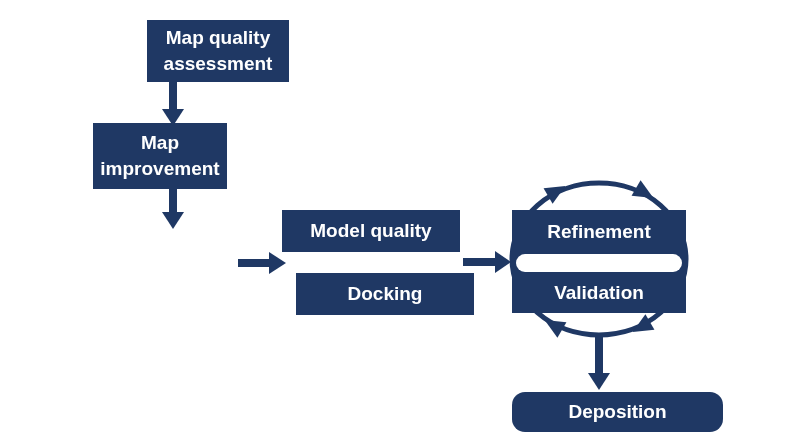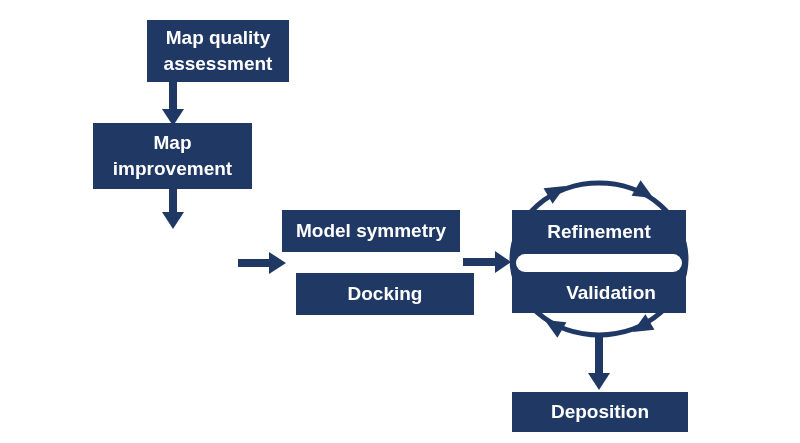--- a/index.html
+++ b/index.html
@@ -65,44 +65,44 @@
       <polygon class="ink" points="12,0 -8,-9 -8,9" transform="translate(643,192) rotate(30)"></polygon>
       <polygon class="ink" points="12,0 -8,-9 -8,9" transform="translate(643,326) rotate(150)"></polygon>
       <polygon class="ink" points="12,0 -8,-9 -8,9" transform="translate(555,326) rotate(-150)"></polygon>
     </g>
   </svg>
 
   <div class="node" style="left:101px;top:20px;width:142px;height:62px;margin-left:46px;">
     <span>Map quality assessment</span>
   </div>
 
-  <div class="node" style="left:93px;top:123px;width:159px;height:66px;">
+  <div class="node" style="left:93px;top:123px;width:134px;height:66px;">
     <span>Map improvement</span>
   </div>
 
 
   <div class="node" style="left:282px;top:210px;width:178px;height:42px;">
-    <span>Model symmetry</span>
+    <span>Model quality</span>
   </div>
 
   <div class="node" style="left:296px;top:273px;width:178px;height:42px;">
     <span>Docking</span>
   </div>
 
   <div class="block" style="left:512px;top:210px;width:174px;height:103px;">
     <div class="half" style="top:0;height:44px;">
       <span>Refinement</span>
     </div>
     <div class="band" style="left:4px;top:44px;width:166px;height:18px;"></div>
-    <div class="half" style="top:62px;height:41px;margin-left:12px;">
+    <div class="half" style="top:62px;height:41px;">
       <span>Validation</span>
     </div>
   </div>
 
-  <div class="node" style="left:512px;top:392px;width:176px;height:40px;">
+  <div class="node" style="left:512px;top:392px;width:211px;height:40px;border-radius:13px;">
     <span>Deposition</span>
   </div>
 
   <svg class="layer" style="z-index:2" viewBox="0 0 800 443">
     <g>
       <rect class="ink" x="169" y="82" width="8" height="28"></rect>
       <polygon class="ink" points="162,109 184,109 173,126"></polygon>
     </g>
     <g>
       <rect class="ink" x="169" y="189" width="8" height="24"></rect>

